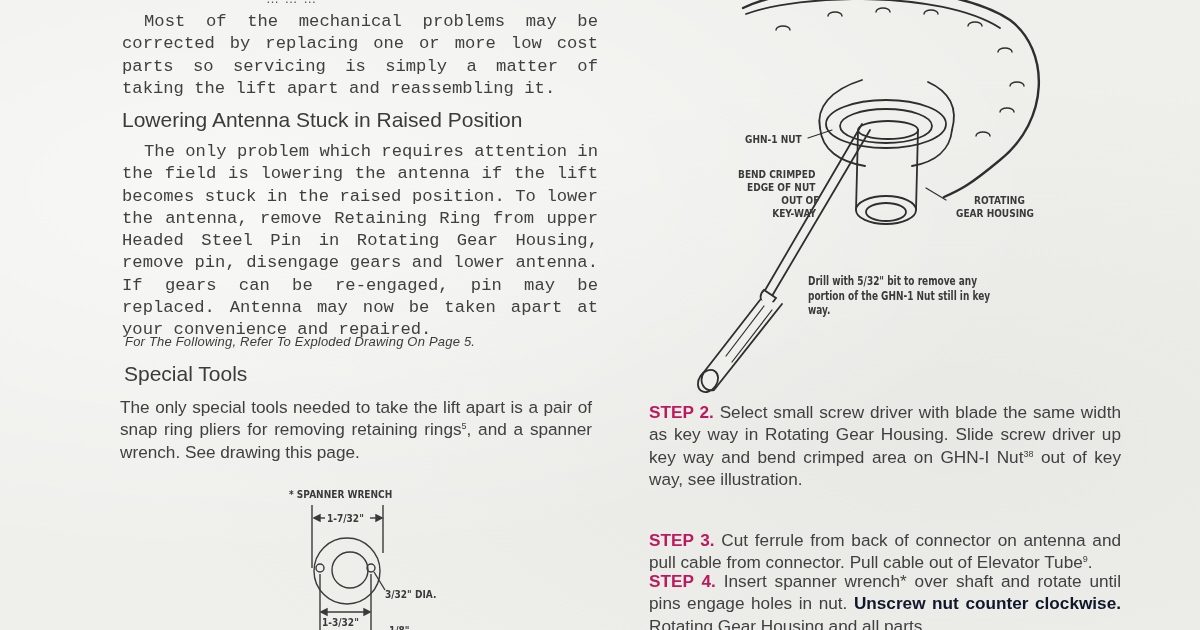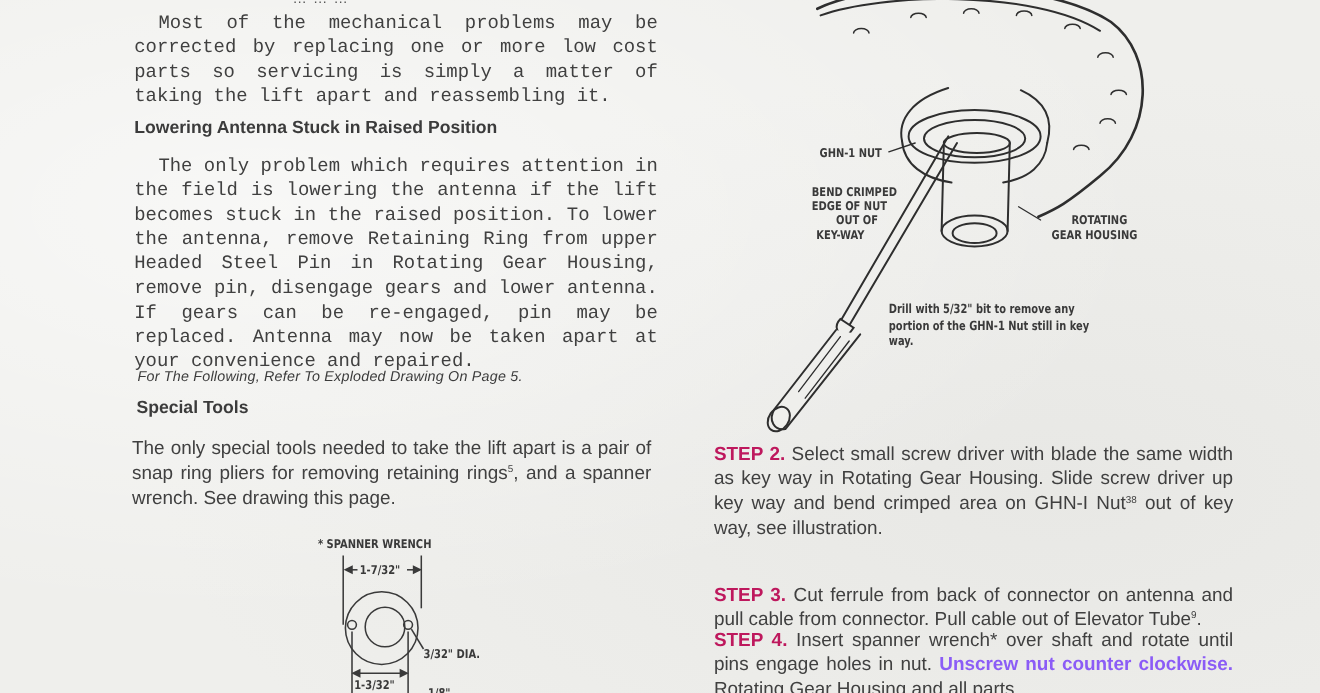--- a/index.html
+++ b/index.html
@@ -18,37 +18,37 @@
     }
     .col-left {
       position: absolute; left: 122px; top: 0; width: 476px;
     }
     .p {
       font-size: 17.2px; line-height: 22.3px; margin: 0; text-align: justify;
       color: #404040;
     }
     .indent { text-indent: 22px; font-family: Liberation Mono, monospace; }
     .h2 {
-      font-weight: bold; font-size: 16px; color: #3b3b3b; margin: 0;
+      font-weight: normal; font-size: 21px; color: #3b3b3b; margin: 0;
     }
     .note {
       font-weight: normal; font-style: italic; font-size: 13px; color: #3b3b3b;
       letter-spacing: 0.2px; margin: 0;
     }
     sup { font-size: 9px; vertical-align: 6px; line-height: 0; }
     .abs { position: absolute; }
     .cut-top {
       position: absolute; left: 266px; top: -9px; width: 200px; height: 12px;
       font-size: 13px; color: #555; letter-spacing: 1px;
     }
     .col-right {
       position: absolute; left: 649px; top: 0; width: 472px;
     }
     .step .step-label { font-weight: bold; color: #be185d; }
-    .step b { color: #8b5cf6; }
+    .step b { color: #0f172a; }
     .diagram-label {
       font-family: "DejaVu Sans", sans-serif; font-weight: bold;
       font-size: 11px; color: #3a3a3a; line-height: 13px;
       transform: scaleX(0.82); transform-origin: left top; white-space: nowrap;
     }
     .drill-note {
       font-family: "DejaVu Sans", sans-serif; font-weight: bold;
       font-size: 11.5px; line-height: 14.5px; color: #3a3a3a;
       transform: scaleX(0.78); transform-origin: left top; white-space: nowrap;
     }
@@ -147,21 +147,21 @@
     <ellipse cx="708" cy="381" rx="9" ry="12" transform="rotate(35 708 381)"></ellipse>
     <line x1="726" y1="356" x2="764" y2="306" stroke-width="1.2"></line>
     <line x1="732" y1="362" x2="772" y2="310" stroke-width="1.2"></line>
 
     <line x1="808" y1="138" x2="832" y2="130" stroke-width="1.2"></line>
     <line x1="926" y1="188" x2="946" y2="200" stroke-width="1.2"></line>
   </g>
 </svg>
 
 <div class="diagram-label abs" style="left:745px; top:133px;">GHN-1 NUT</div>
-<div class="abs" style="left:738px; top:168px;">
+<div class="abs" style="left:738px; top:168px;text-align:right;">
   <div class="diagram-label">BEND CRIMPED</div>
   <div class="diagram-label">EDGE OF NUT</div>
   <div class="diagram-label" style="margin-left:22px;">OUT OF</div>
   <div class="diagram-label" style="margin-left:4px;">KEY-WAY</div>
 </div>
 <div class="abs" style="left:932px; top:194px;margin-left:24px;">
   <div class="diagram-label" style="margin-left:18px;">ROTATING</div>
   <div class="diagram-label">GEAR HOUSING</div>
 </div>
 

